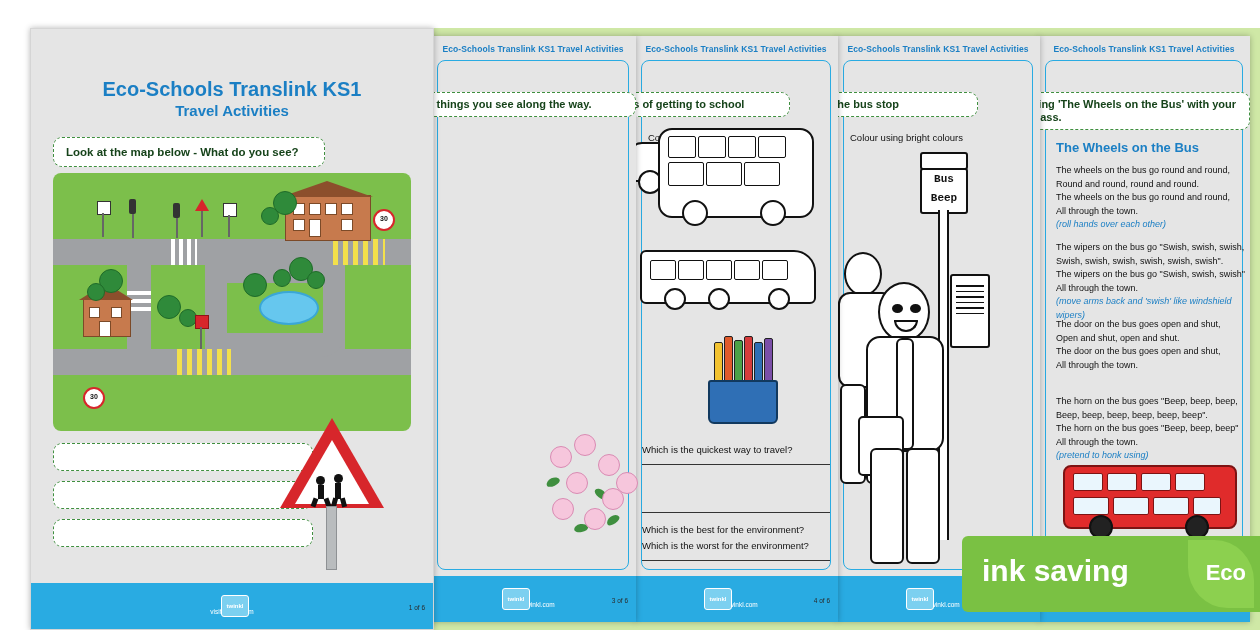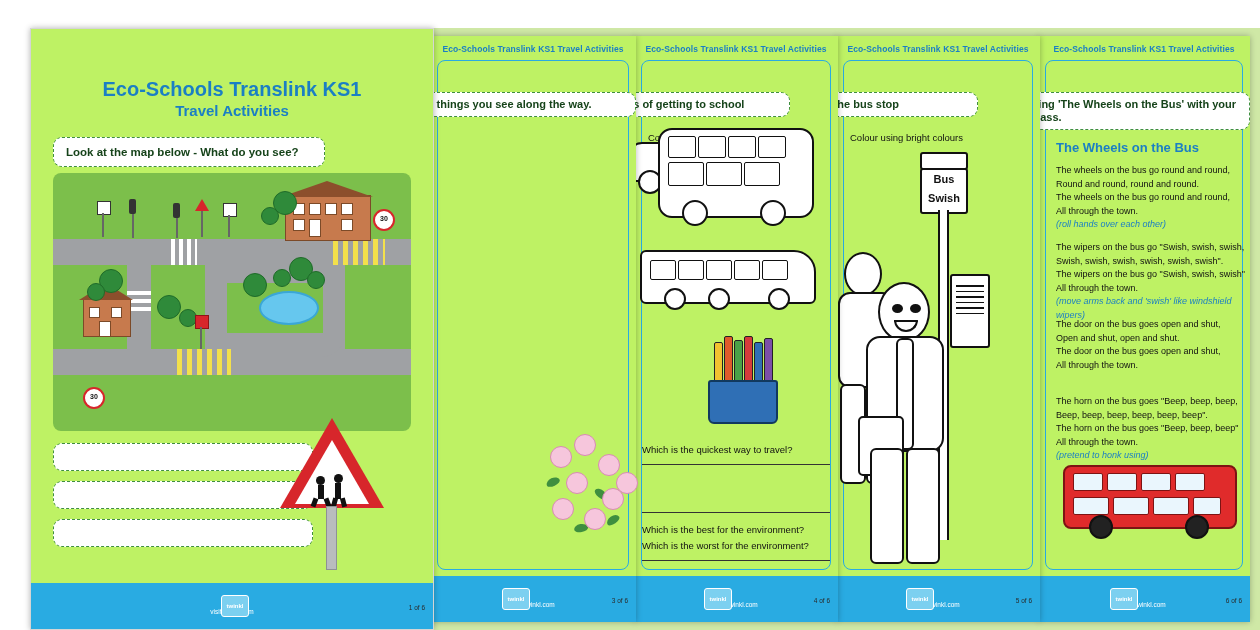--- a/index.html
+++ b/index.html
@@ -10,21 +10,21 @@
   }
   .stage{position:relative;width:1260px;height:630px;background:#ffffff;overflow:hidden;}
 
   
   .green-bg{position:absolute;left:0;top:28px;width:1260px;height:602px;background:#cfe8a6;}
   .white-left{position:absolute;left:0;top:0;width:30px;height:630px;background:#fff;}
   .white-top{position:absolute;left:0;top:0;width:1260px;height:28px;background:#fff;}
 
   
   .sheet{
-    position:absolute;background:#bef264;
+    position:absolute;background:#e5e5e5;
     box-shadow:0 0 6px rgba(0,0,0,0.28);
     overflow:hidden;
   }
   .sheet .hdr{
     color:#1b7fc4;font-weight:bold;text-align:center;
     font-size:8.5px;letter-spacing:.1px;
   }
   .sheet .blue-strip{position:absolute;left:0;right:0;bottom:0;height:46px;background:#29abe2;}
   .sheet .blue-strip .visit{
     position:absolute;left:50%;transform:translateX(-50%);bottom:14px;
@@ -226,24 +226,24 @@
   </div>
 
   <div class="sheet" id="sheet4">
     <div class="hdr hdr-pos">Eco-Schools Translink KS1 Travel Activities</div>
     <div class="inner-border"></div>
 
     <div class="titlebox" style="left:-26px;top:56px;width:150px;">At the bus stop</div>
     <div class="qtext" style="left:14px;top:96px;width:190px;">Colour using bright colours</div>
 
     <div class="bs-sign" style="left:84px;top:116px;width:44px;height:14px;"></div>
-    <div class="bs-sign" style="left:84px;top:132px;width:44px;height:42px;">
+    <div class="bs-sign" style="left:84px;top:132px;width:44px;height:42px;font-family:Liberation Mono, monospace;">
       <div style="text-align:center;font-size:11px;font-weight:bold;line-height:19px;color:#111;">
         <div>Bus</div>
-        <div>Swish</div>
+        <div>Beep</div>
       </div>
     </div>
     <div class="bs-pole" style="left:102px;top:174px;height:330px;"></div>
     <div class="bs-sign" style="left:114px;top:238px;width:36px;height:70px;">
       <div style="padding:5px 4px;">
         <div style="height:1.5px;background:#111;margin:4px 0;"></div>
         <div style="height:1.5px;background:#111;margin:4px 0;"></div>
         <div style="height:1.5px;background:#111;margin:4px 0;"></div>
         <div style="height:1.5px;background:#111;margin:4px 0;"></div>
         <div style="height:1.5px;background:#111;margin:4px 0;"></div>
@@ -451,14 +451,19 @@
     <div class="kid" style="left:40px;top:80px;width:5px;height:9px;transform:rotate(20deg);"></div>
     <div class="kid" style="left:53px;top:80px;width:5px;height:9px;transform:rotate(-20deg);"></div>
     <div class="kid" style="left:62px;top:56px;width:9px;height:9px;border-radius:50%;"></div>
     <div class="kid" style="left:63px;top:65px;width:6px;height:16px;"></div>
     <div class="kid" style="left:60px;top:80px;width:5px;height:9px;transform:rotate(15deg);"></div>
     <div class="kid" style="left:69px;top:80px;width:5px;height:9px;transform:rotate(-15deg);"></div>
     <div id="sign-post"></div>
   </div>
 
 
+  <div id="ink-badge">
+    <div id="ink-leaf"></div>
+    <div id="ink-text">ink saving</div>
+    <div id="eco-word">Eco</div>
+  </div>
 
 </div>
 
 </body></html>

